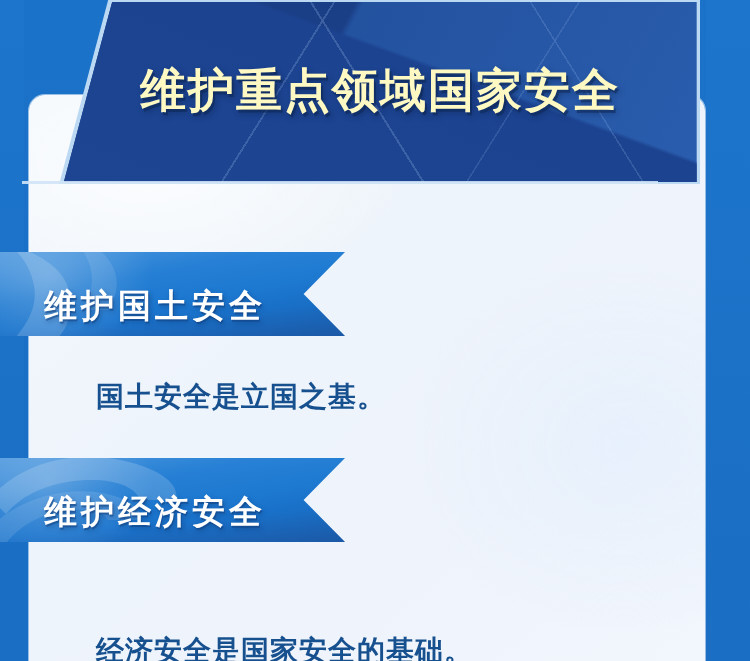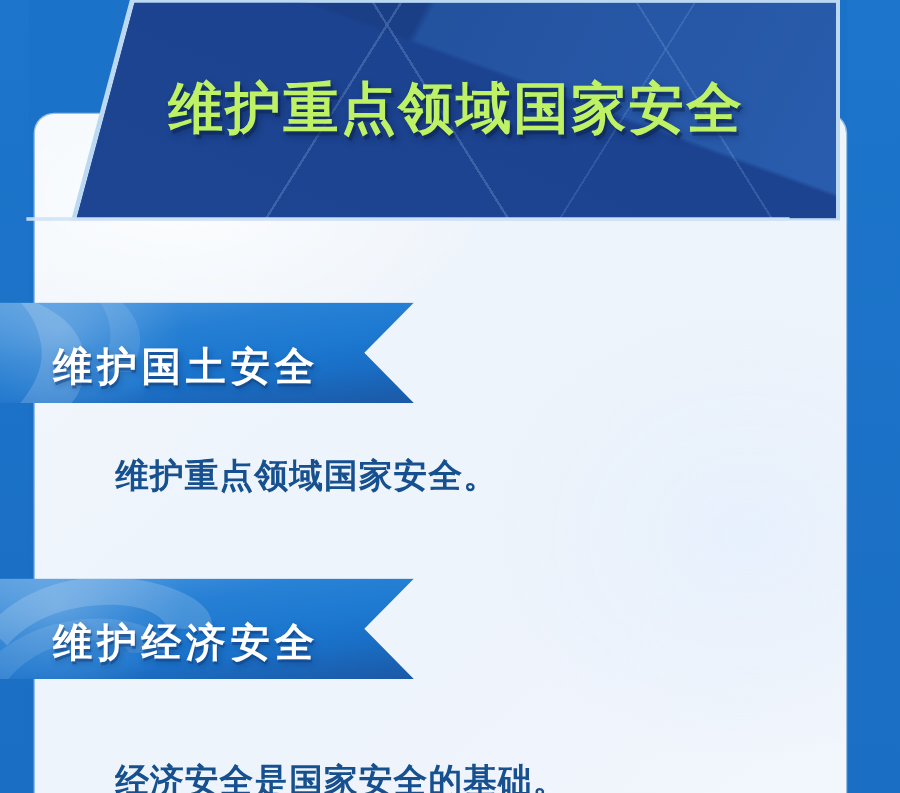--- a/index.html
+++ b/index.html
@@ -116,21 +116,21 @@
     width: 100%; height: 182px;
     display: flex;
     align-items: center;
     justify-content: center;
     padding-left: 22px;
     box-sizing: border-box;
     font-family: "DejaVu Sans", "Liberation Sans", sans-serif;
     font-weight: 700;
     font-size: 46px;
     letter-spacing: 2px;
-    color: #bef264;
+    color: #fef9c3;
     text-shadow:
       2px 3px 0 rgba(12,38,84,0.55),
       3px 4px 6px rgba(10,30,70,0.45);
     white-space: nowrap;
   }
 
   
   .ribbon {
     position: absolute;
     left: 0;
@@ -179,21 +179,21 @@
     letter-spacing: 4px;
     color: #ffffff;
     text-shadow:
       1px 2px 0 rgba(16,62,126,0.5),
       2px 3px 5px rgba(10,44,96,0.38);
     white-space: nowrap;
     margin-top: 12px;
   }
 
   #ribbon-1 { top: 252px; width: 345px; }
-  #ribbon-2 { top: 482px; width: 345px; }
+  #ribbon-2 { top: 458px; width: 345px; }
 
   
   .body-text {
     position: absolute;
     font-family: "DejaVu Sans", "Liberation Sans", sans-serif;
     font-weight: 700;
     font-size: 28px;
     letter-spacing: 1px;
     color: #17508f;
     white-space: nowrap;
@@ -228,21 +228,21 @@
     <div class="ribbon-swoosh">
       <svg width="345" height="84" viewBox="0 0 345 84" xmlns="http://www.w3.org/2000/svg">
         <path d="M 18 -5 C 58 10, 74 30, 70 60 C 68 76, 60 84, 52 92 L 10 92 C 26 74, 38 56, 34 34 C 31 16, 22 4, 12 -5 Z" fill="#ffffff" opacity="0.16"></path>
         <path d="M 96 -5 C 120 14, 122 36, 108 58 L 80 58 C 96 38, 96 16, 80 -5 Z" fill="#ffffff" opacity="0.10"></path>
       </svg>
     </div>
     <div class="ribbon-gloss"></div>
     <div class="ribbon-label">维护国土安全</div>
   </div>
 
-  <div class="body-text" id="body-1">维护重点领域国家安全。</div>
+  <div class="body-text" id="body-1">国土安全是立国之基。</div>
 
   <div class="ribbon" id="ribbon-2">
     <div class="ribbon-shape"></div>
     <div class="ribbon-swoosh">
       <svg width="345" height="84" viewBox="0 0 345 84" xmlns="http://www.w3.org/2000/svg">
         <path d="M -10 40 C 20 6, 70 -8, 120 2 C 160 10, 180 26, 176 42 L 140 42 C 136 30, 118 22, 92 22 C 56 22, 24 34, 6 56 Z" fill="#ffffff" opacity="0.17"></path>
         <path d="M -10 70 C 14 44, 56 30, 96 34 C 126 38, 142 50, 142 62 L 108 62 C 104 54, 88 50, 68 52 C 42 55, 18 68, 4 88 L -10 88 Z" fill="#ffffff" opacity="0.11"></path>
       </svg>
     </div>
     <div class="ribbon-gloss"></div>

